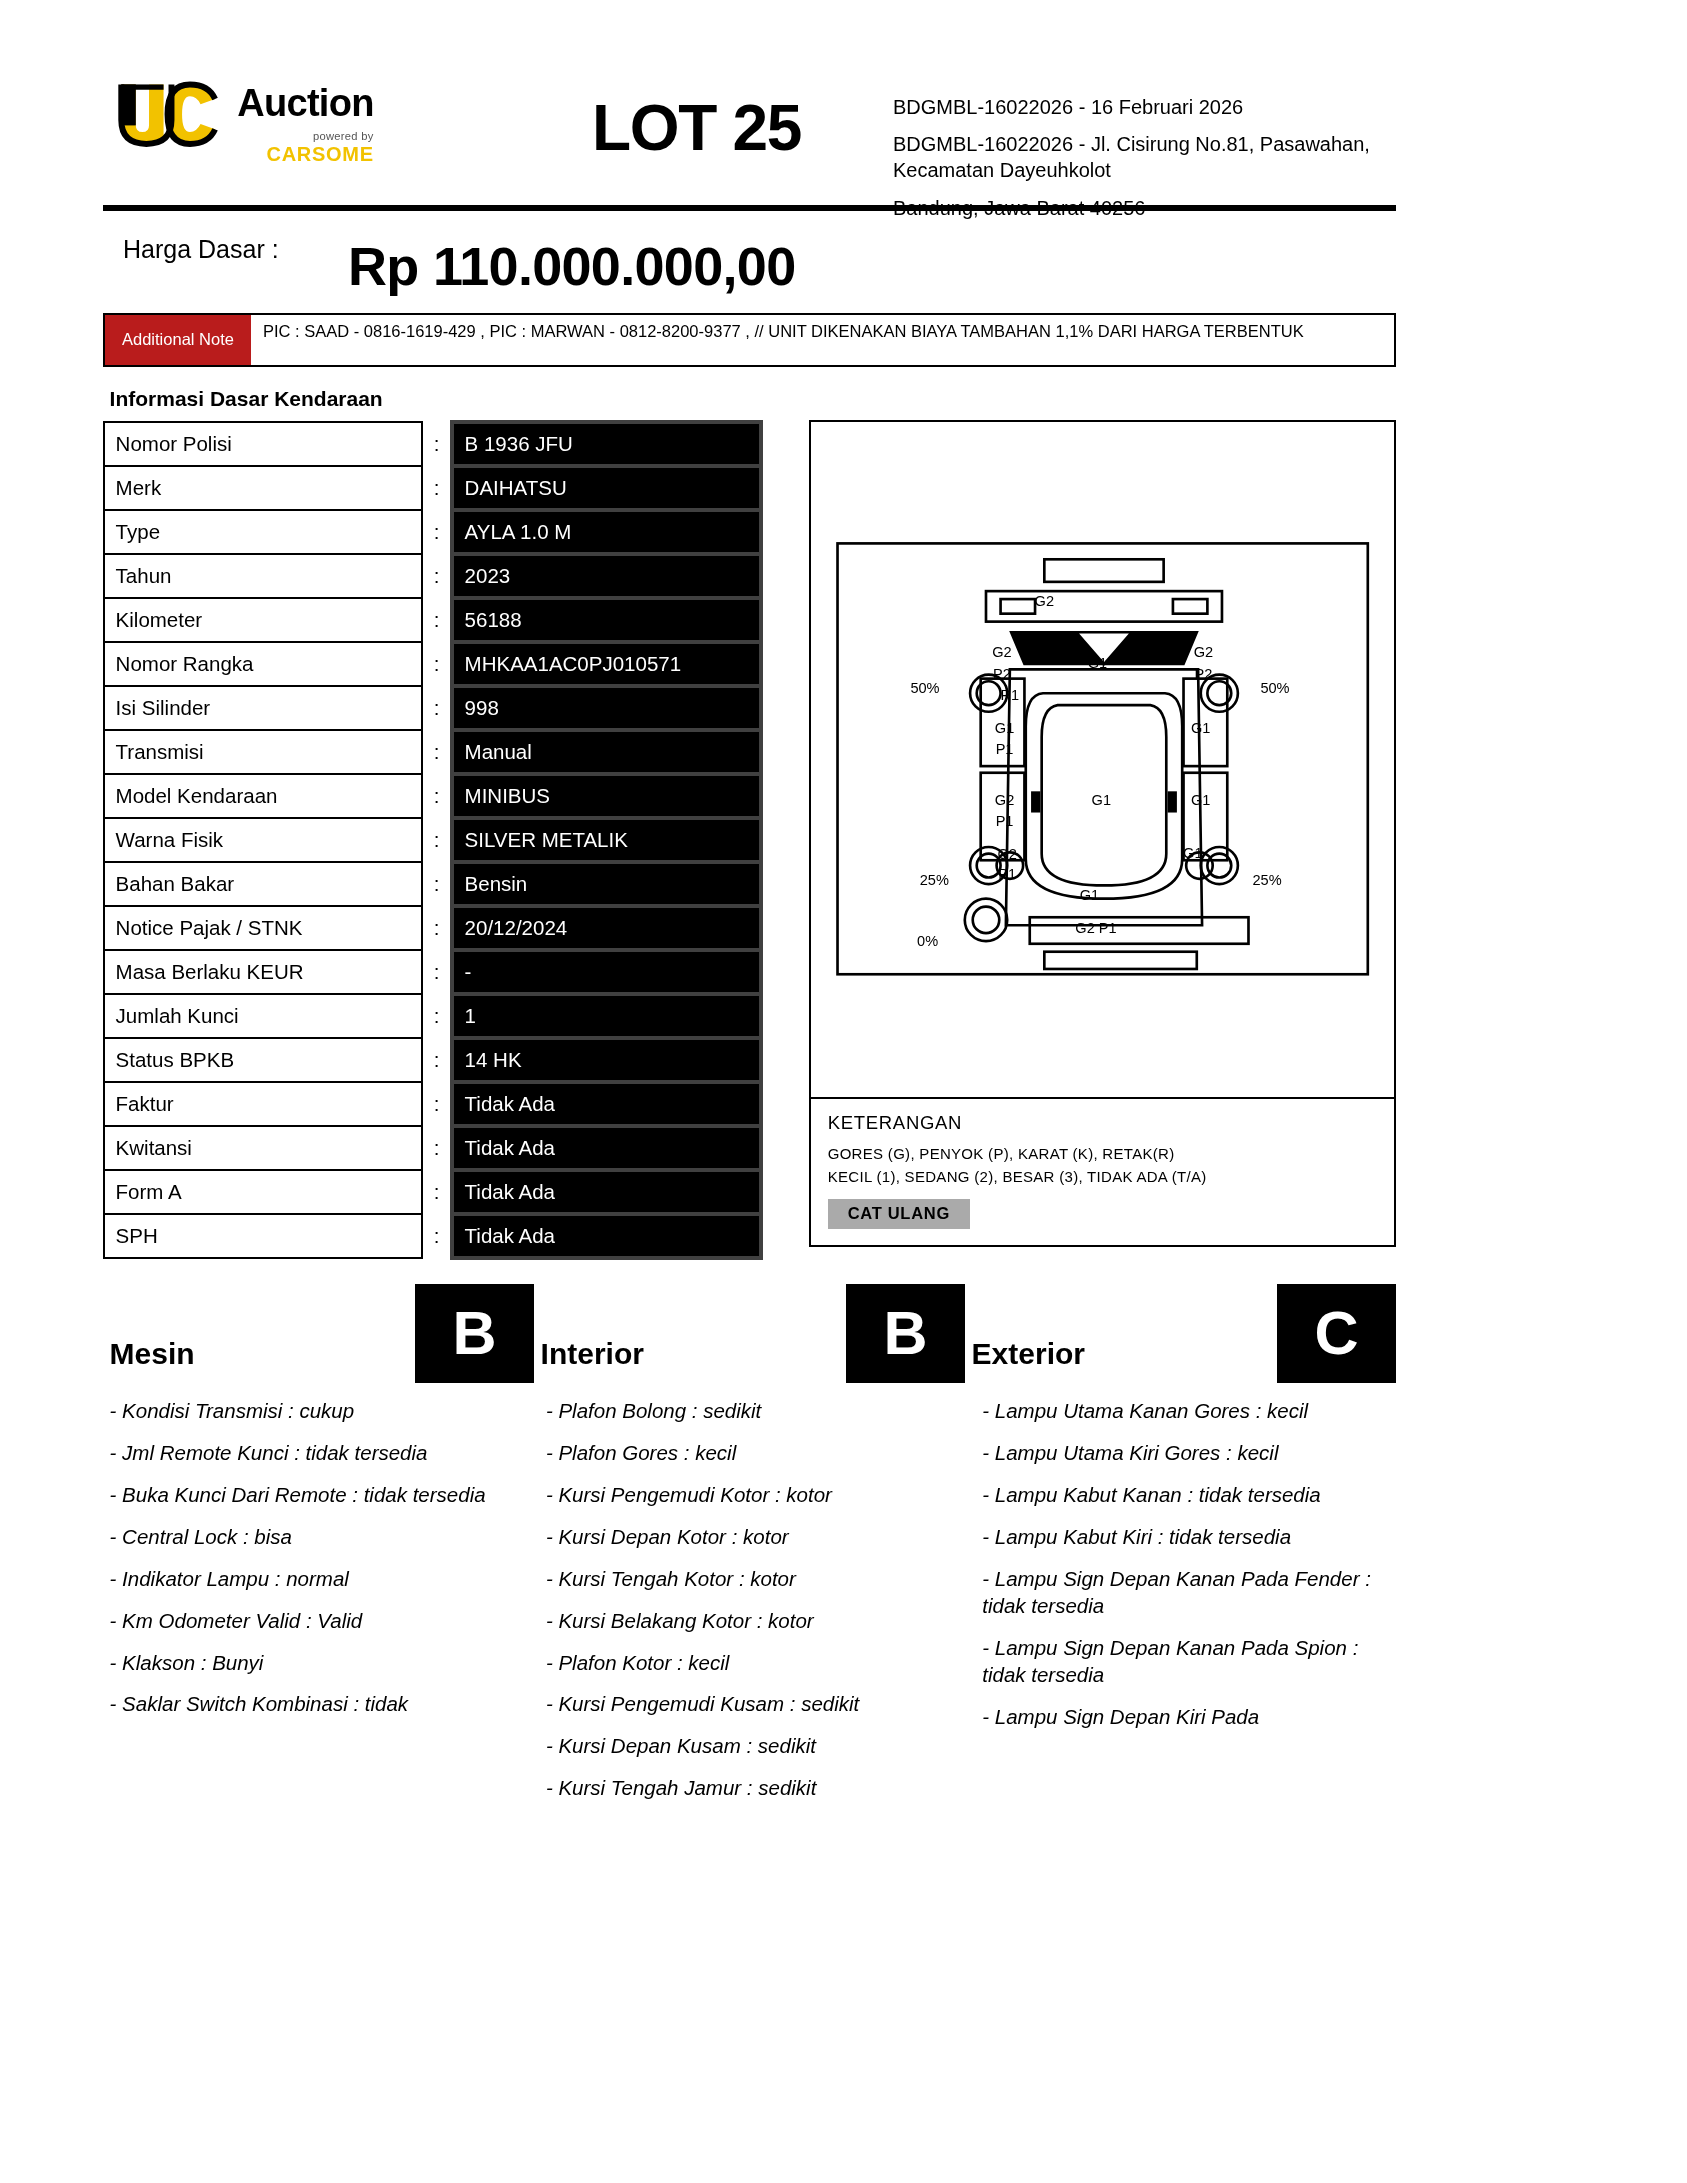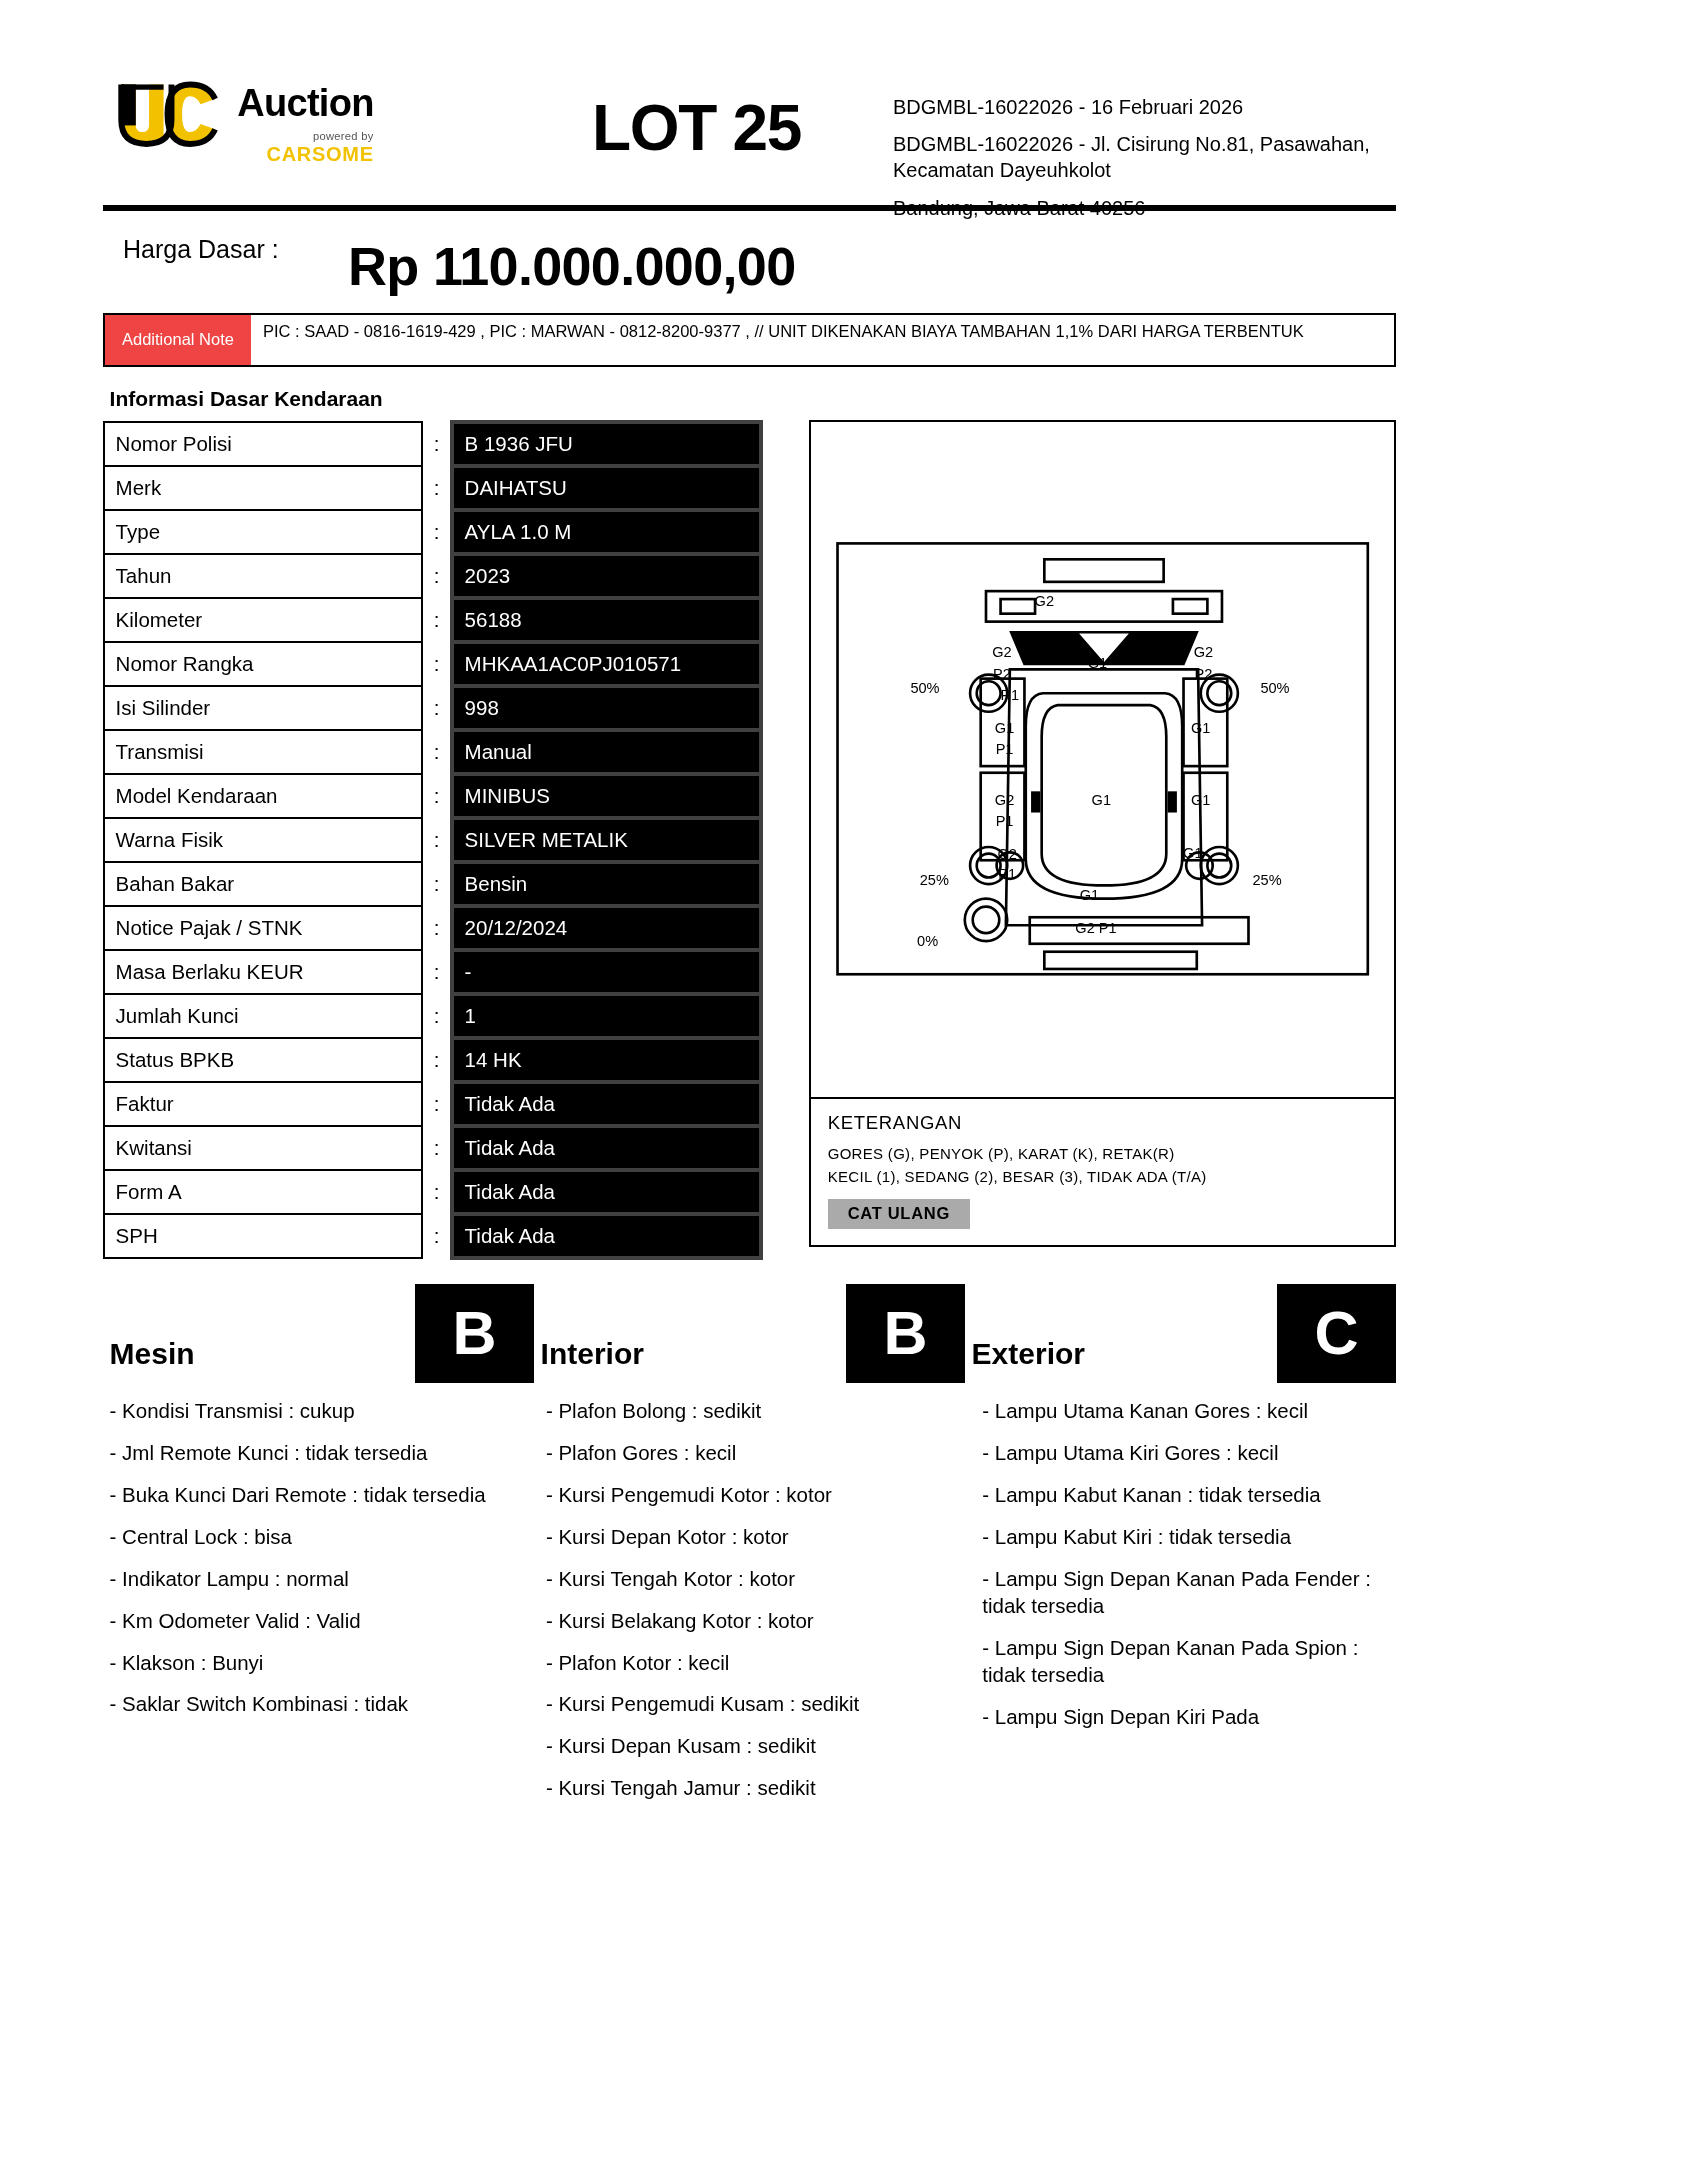--- a/index.html
+++ b/index.html
@@ -106,21 +106,21 @@
 
   
   .note-box {
     border: 2px solid #000;
     display: flex;
     flex-wrap: wrap;
     align-items: stretch;
     min-height: 54px;
   }
   .note-label {
-    background: #ef4444;
+    background: #b91c1c;
     color: #fff;
     font-size: 16.5px;
     padding: 5.3px 17px;
     white-space: nowrap;
     display: flex;
     align-items: center;
   }
   .note-text {
     font-size: 16.5px;
     padding: 6px 12px;
@@ -228,20 +228,21 @@
     align-items: center;
     justify-content: center;
     line-height: 1;
   }
 
   
   .detail-lists {
     display: flex;
     margin-top: 14.6px;
     gap: 16px;
+    font-style: italic;
   }
   .detail-col {
     flex: 1;
     padding-right: 24px;
     padding-left: 6.6px;
   }
   .detail-item {
     font-size: 20.5px;
     line-height: 1.33;
     margin-bottom: 14.6px;

